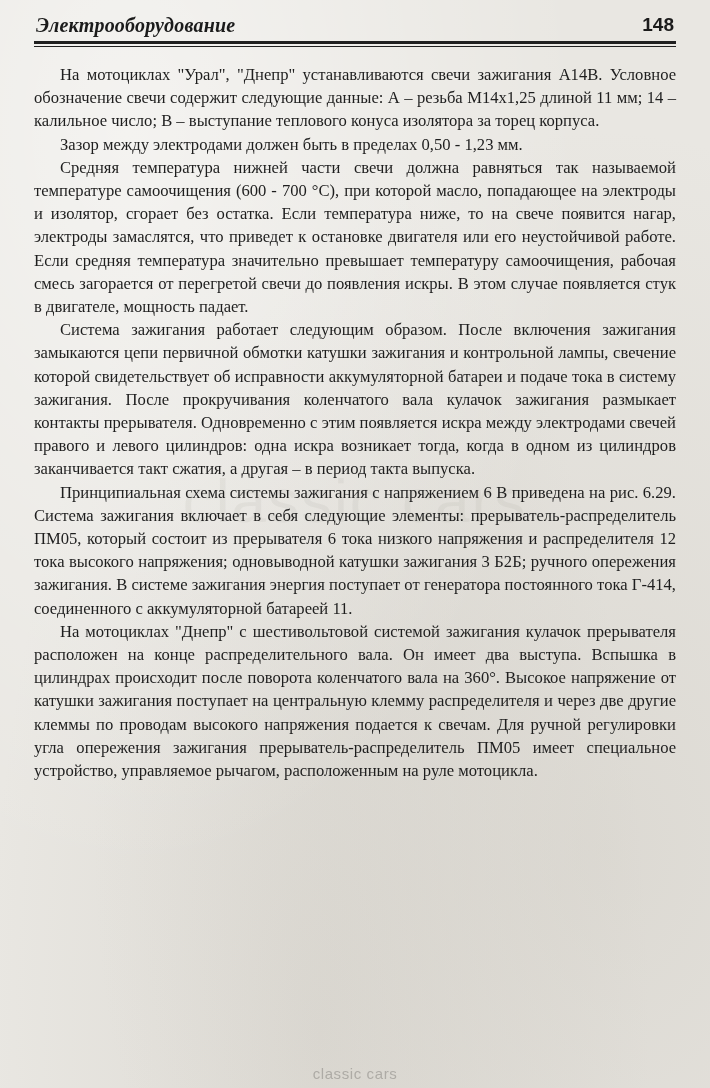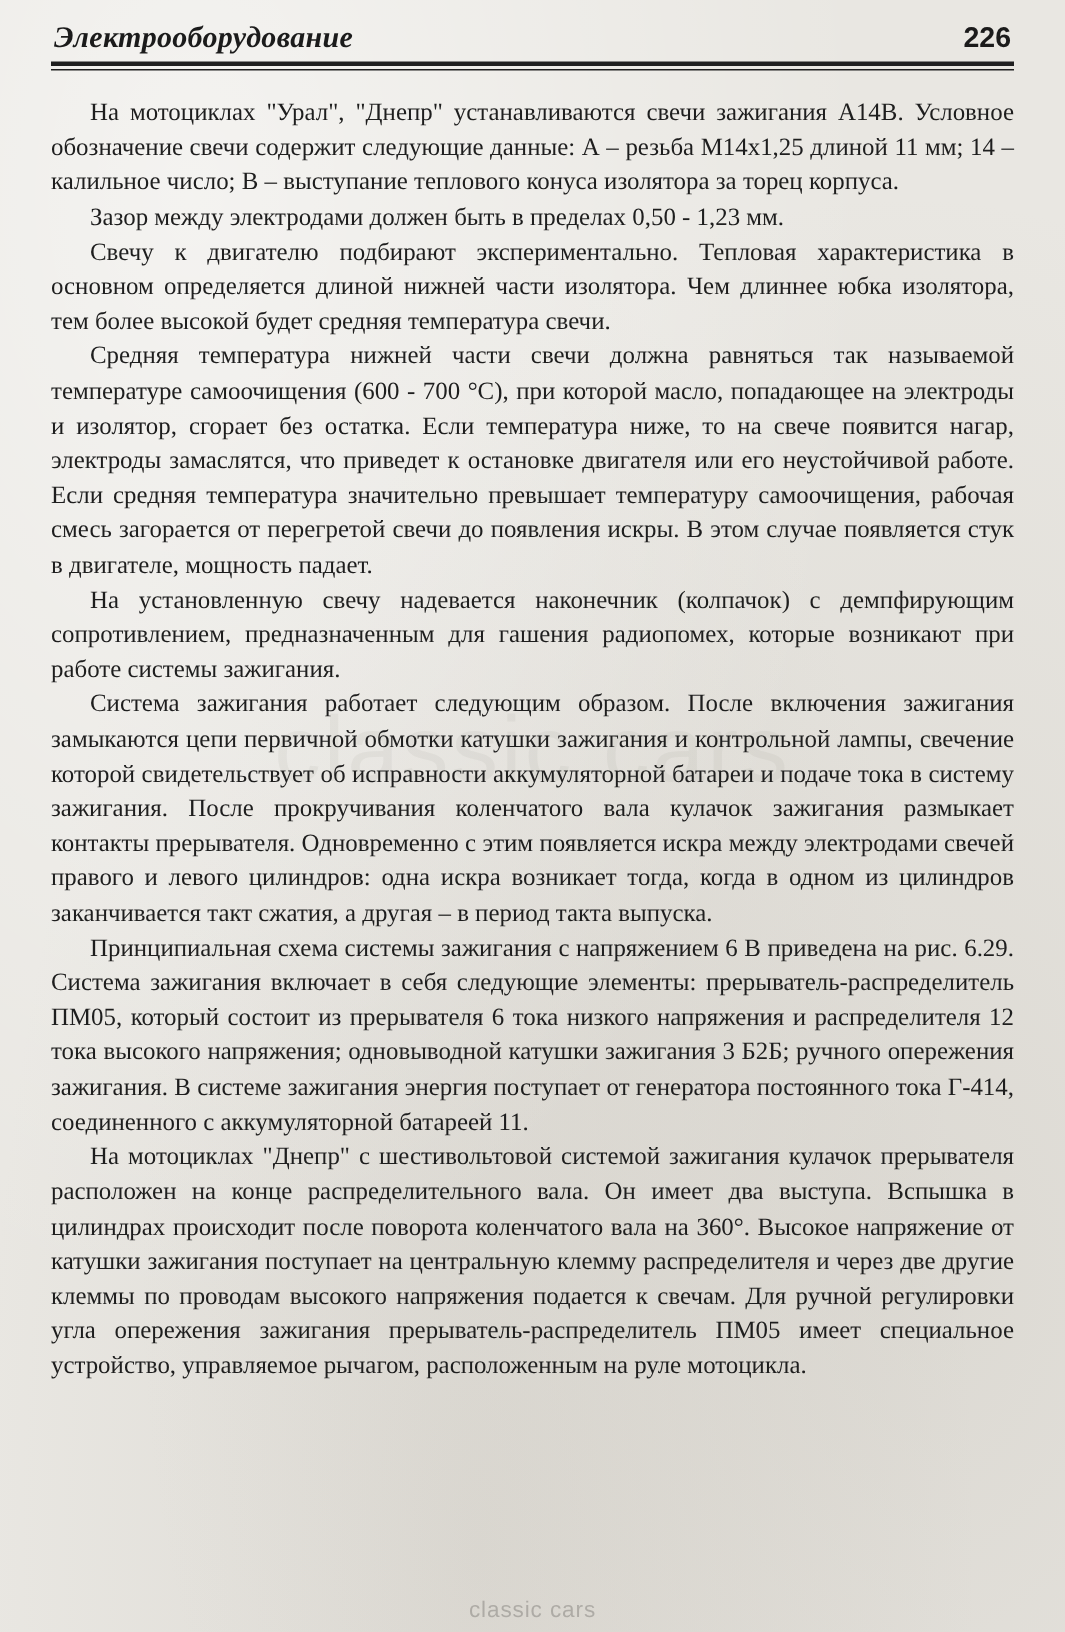--- a/index.html
+++ b/index.html
@@ -29,21 +29,21 @@
     inset: 0;
     background:
       radial-gradient(ellipse at 18% 12%, rgba(255,255,255,0.50), rgba(255,255,255,0) 55%),
       radial-gradient(ellipse at 85% 78%, rgba(190,185,175,0.30), rgba(255,255,255,0) 60%),
       radial-gradient(ellipse at 45% 95%, rgba(185,180,170,0.25), rgba(255,255,255,0) 60%);
     pointer-events: none;
   }
   .header {
     position: relative;
     display: flex;
-    align-items: center;
+    align-items: flex-start;
     justify-content: space-between;
     padding: 0 2px 3px 2px;
   }
   .header-title {
     font-family: "Liberation Serif", serif;
     font-style: italic;
     font-weight: bold;
     font-size: 20px;
     letter-spacing: 0.2px;
     color: #1b1b1b;
@@ -105,32 +105,30 @@
     white-space: nowrap;
   }
 </style>
 </head>
 <body>
 
 <div class="page">
 
   <div class="header">
     <div class="header-title">Электрооборудование</div>
-    <div class="header-page">226</div>
+    <div class="header-page">148</div>
   </div>
   <div class="rule-thick"></div>
   <div class="rule-thin"></div>
 
   <div class="watermark-ghost">classic cars</div>
 
   <div class="body-text">
     <p>На мотоциклах "Урал", "Днепр" устанавливаются свечи зажигания А14В. Условное обозначение свечи содержит следующие данные: А – резьба М14х1,25 длиной 11 мм; 14 – калильное число; В – выступание теплового конуса изолятора за торец корпуса.</p>
     <p>Зазор между электродами должен быть в пределах 0,50 - 1,23 мм.</p>
-    <p>Свечу к двигателю подбирают экспериментально. Тепловая характеристика в основном определяется длиной нижней части изолятора. Чем длиннее юбка изолятора, тем более высокой будет средняя температура свечи.</p>
     <p>Средняя температура нижней части свечи должна равняться так называемой температуре самоочищения (600 - 700 °С), при которой масло, попадающее на электроды и изолятор, сгорает без остатка. Если температура ниже, то на свече появится нагар, электроды замаслятся, что приведет к остановке двигателя или его неустойчивой работе. Если средняя температура значительно превышает температуру самоочищения, рабочая смесь загорается от перегретой свечи до появления искры. В этом случае появляется стук в двигателе, мощность падает.</p>
-    <p>На установленную свечу надевается наконечник (колпачок) с демпфирующим сопротивлением, предназначенным для гашения радиопомех, которые возникают при работе системы зажигания.</p>
     <p>Система зажигания работает следующим образом. После включения зажигания замыкаются цепи первичной обмотки катушки зажигания и контрольной лампы, свечение которой свидетельствует об исправности аккумуляторной батареи и подаче тока в систему зажигания. После прокручивания коленчатого вала кулачок зажигания размыкает контакты прерывателя. Одновременно с этим появляется искра между электродами свечей правого и левого цилиндров: одна искра возникает тогда, когда в одном из цилиндров заканчивается такт сжатия, а другая – в период такта выпуска.</p>
     <p>Принципиальная схема системы зажигания с напряжением 6 В приведена на рис. 6.29. Система зажигания включает в себя следующие элементы: прерыватель-распределитель ПМ05, который состоит из прерывателя 6 тока низкого напряжения и распределителя 12 тока высокого напряжения; одновыводной катушки зажигания 3 Б2Б; ручного опережения зажигания. В системе зажигания энергия поступает от генератора постоянного тока Г-414, соединенного с аккумуляторной батареей 11.</p>
     <p>На мотоциклах "Днепр" с шестивольтовой системой зажигания кулачок прерывателя расположен на конце распределительного вала. Он имеет два выступа. Вспышка в цилиндрах происходит после поворота коленчатого вала на 360°. Высокое напряжение от катушки зажигания поступает на центральную клемму распределителя и через две другие клеммы по проводам высокого напряжения подается к свечам. Для ручной регулировки угла опережения зажигания прерыватель-распределитель ПМ05 имеет специальное устройство, управляемое рычагом, расположенным на руле мотоцикла.</p>
   </div>
 
   <div class="watermark">classic cars</div>
 </div>
 
 </body></html>

